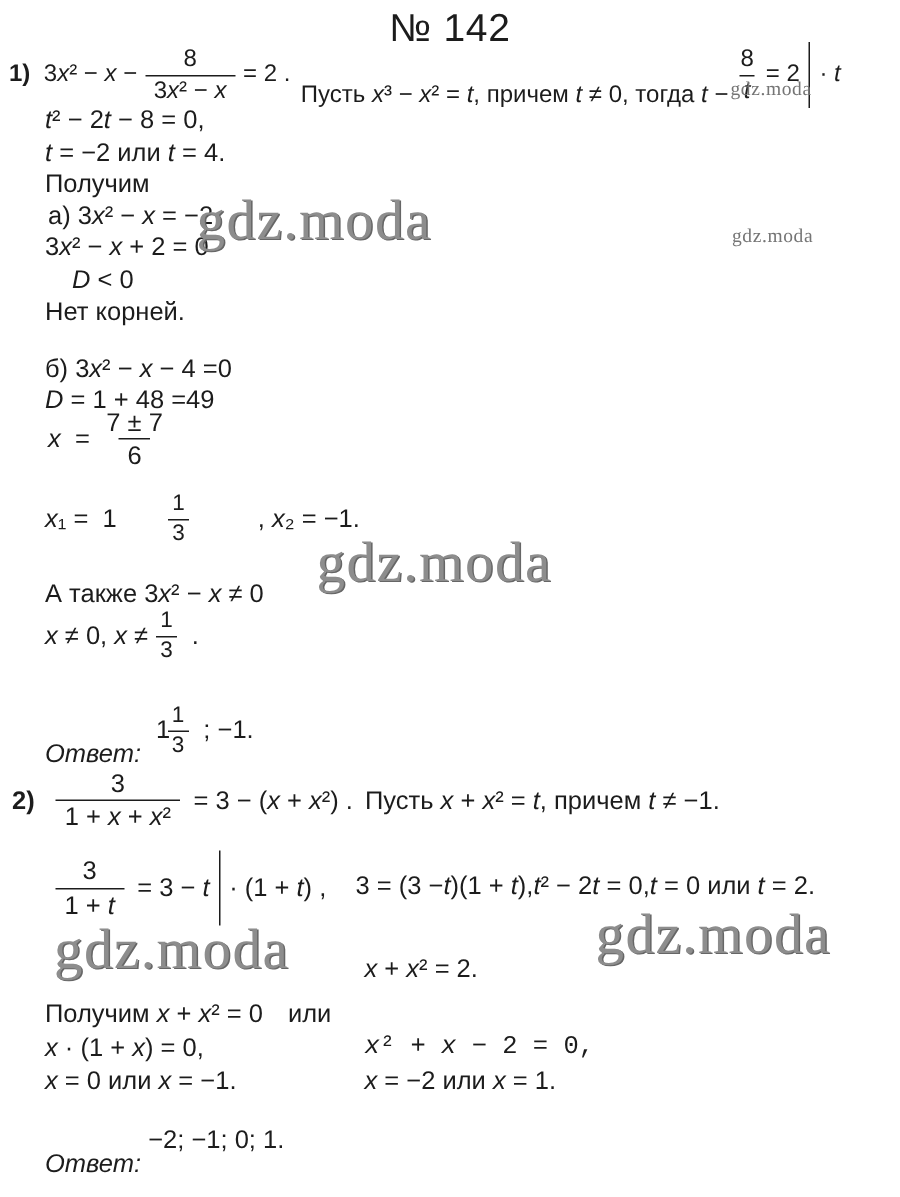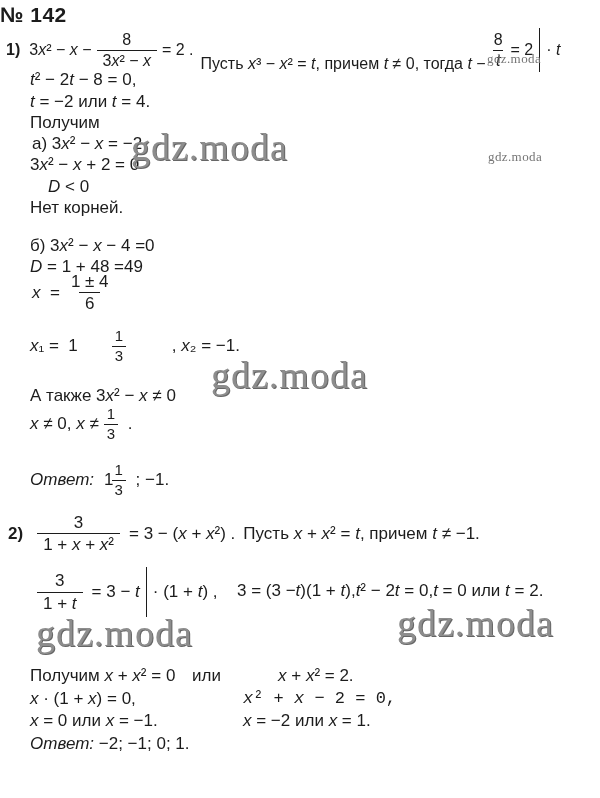--- a/index.html
+++ b/index.html
@@ -1,26 +1,26 @@
 <!DOCTYPE html>
 <html><head>
 <meta charset="utf-8">
 <style>
   html,body { margin:0; padding:0; background:#ffffff; }
   .page {
     position:relative; width:600px; height:798px; background:#ffffff;
     font-family:"Liberation Sans", sans-serif; color:#1c1c1c; overflow:hidden;
   }
   .abs { position:absolute; }
-  .title { left:0; right:0; top:3px; font-size:21px; font-weight:700; letter-spacing:0.5px; }
+  .title { left:0; right:0; top:3px; text-align:center; font-size:26px; font-weight:400; letter-spacing:0.5px; }
   .line { font-size:17px; line-height:20px; }
   .flexline { display:flex; align-items:center; }
   .m { white-space:pre; }
   .lbl { font-weight:700; margin-right:9px; }
-  .ans { font-style:italic; }
+  .ans { font-style:italic;margin-top:32px; }
   .frac { display:inline-flex; flex-direction:column; align-items:center; margin:0 5px; }
   .frac .num, .frac .den { padding:0 6px; line-height:1.25; text-align:center; }
   .frac .den { border-top:1.7px solid #1c1c1c; }
   .frac.tight .num, .frac.tight .den { padding:0 3px; }
   .frac.hug { margin-left:-2px; }
   .sfrac { font-size:15px; }
   .vbar { width:0; border-left:1.8px solid #1c1c1c; margin:0 6px; align-self:center; }
   .wm {
     font-family:"Liberation Serif", serif; font-weight:400; color:#8d8d8d;
     text-shadow:1px 1px 0 #666666; letter-spacing:1px; line-height:1; pointer-events:none;
@@ -62,21 +62,21 @@
   <div class="abs line m" style="left:30px; top:155px;">3<i>x</i>² − <i>x</i> + 2 = 0</div>
   <div class="abs line m" style="left:48px; top:177px;"><i>D</i> &lt; 0</div>
   <div class="abs line m" style="left:30px; top:198px;">Нет корней.</div>
 
   <div class="abs line m" style="left:30px; top:236px;">б) 3<i>x</i>² − <i>x</i> − 4 =0</div>
   <div class="abs line m" style="left:30px; top:257px;"><i>D</i> = 1 + 48 =49</div>
 
   <div class="abs flexline line" style="left:32px; top:271px;">
     <span class="m"><i>x</i>  =</span>
     <span class="frac">
-      <span class="num m">1 ± 4</span>
+      <span class="num m">7 ± 7</span>
       <span class="den m">6</span>
     </span>
   </div>
 
   <div class="abs flexline line" style="left:30px; top:327px;gap:36px;">
     <span class="m"><i>x</i>₁ =  1</span>
     <span class="frac tight hug sfrac">
       <span class="num m">1</span>
       <span class="den m">3</span>
     </span>
@@ -125,21 +125,21 @@
   </div>
 
   <div class="abs col" style="left:237px; top:580px; font-size:17px; line-height:22px;">
     <span class="m">3 = (3 −<i>t</i>)(1 + <i>t</i>),</span>
     <span class="m"><i>t</i>² − 2<i>t</i> = 0,</span>
     <span class="m"><i>t</i> = 0 или <i>t</i> = 2.</span>
   </div>
 
   <div class="abs line m" style="left:30px; top:666px;">Получим <i>x</i> + <i>x</i>² = 0</div>
   <div class="abs line m" style="left:192px; top:666px;">или</div>
-  <div class="abs line m" style="left:243px; top:666px;margin-left:35px;"><i>x</i> + <i>x</i>² = 2.</div>
+  <div class="abs line m" style="left:243px; top:636px;"><i>x</i> + <i>x</i>² = 2.</div>
 
   <div class="abs line m" style="left:30px; top:689px;"><i>x</i> · (1 + <i>x</i>) = 0,</div>
   <div class="abs line m" style="left:243px; top:689px;font-family:Liberation Mono, monospace;"><i>x</i>² + <i>x</i> − 2 = 0,</div>
 
   <div class="abs line m" style="left:30px; top:711px;"><i>x</i> = 0 или <i>x</i> = −1.</div>
   <div class="abs line m" style="left:243px; top:711px;"><i>x</i> = −2 или <i>x</i> = 1.</div>
 
   <div class="abs flexline line" style="left:30px; top:734px;">
     <span class="m ans">Ответ:</span>
     <span class="m"> −2; −1; 0; 1.</span>

